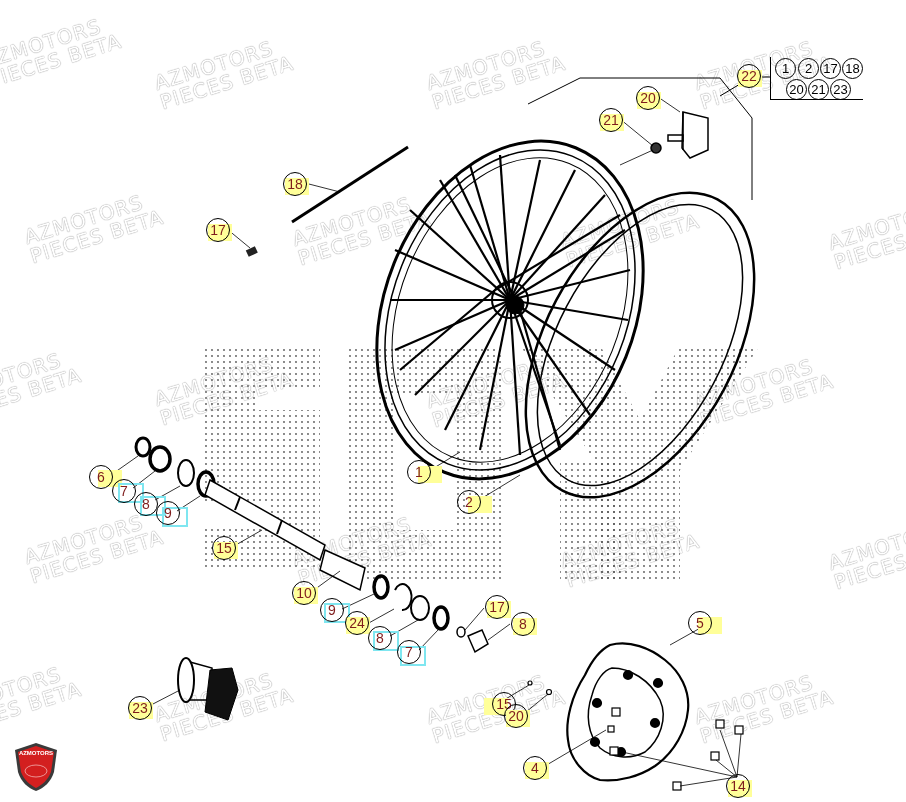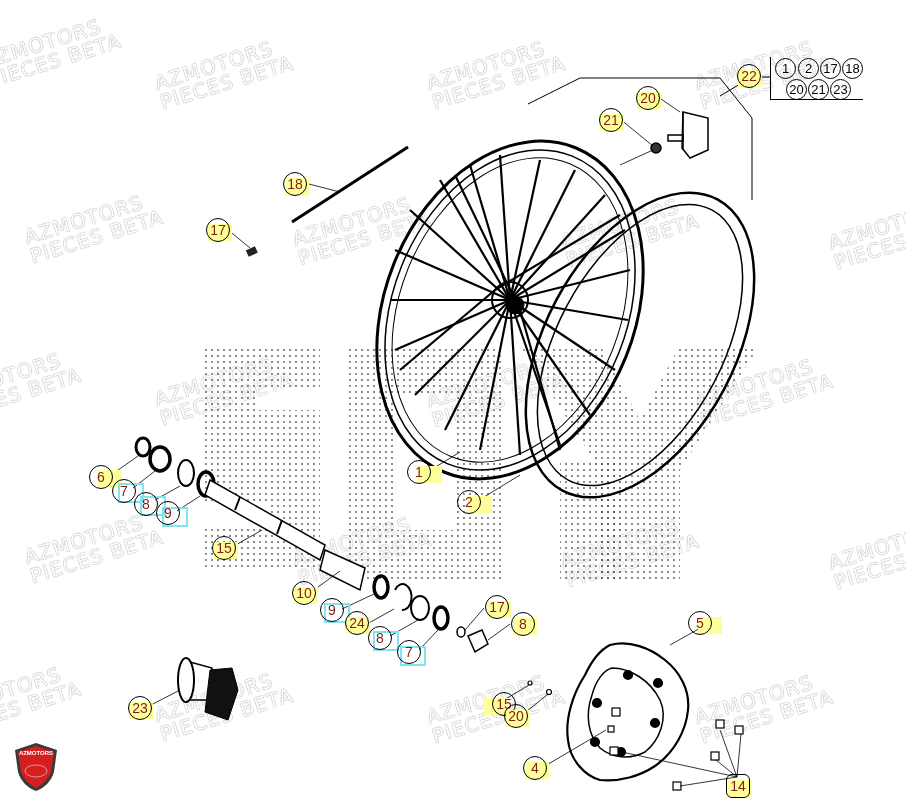--- a/index.html
+++ b/index.html
@@ -240,21 +240,21 @@
       <div class="callout" style="left:345px;top:611px;">24</div>
     <div class="hl cyan" style="left:373px;top:631px;"></div>
       <div class="callout" style="left:368px;top:626px;">8</div>
     <div class="hl cyan" style="left:400px;top:646px;"></div>
       <div class="callout" style="left:397px;top:640px;">7</div>
     <div class="hl yellow" style="left:487px;top:601px;"></div>
       <div class="callout" style="left:485px;top:595px;">17</div>
     <div class="hl yellow" style="left:513px;top:618px;"></div>
       <div class="callout" style="left:511px;top:612px;">8</div>
     <div class="hl yellow" style="left:728px;top:780px;"></div>
-      <div class="callout" style="left:726px;top:774px;border-radius:6px;">14</div>
+      <div class="callout" style="left:726px;top:774px;">14</div>
     <div class="hl yellow" style="left:484px;top:698px;"></div>
       <div class="callout" style="left:492px;top:692px;">15</div>
     <div class="hl yellow" style="left:525px;top:762px;"></div>
       <div class="callout" style="left:523px;top:756px;">4</div>
     <div class="hl yellow" style="left:208px;top:224px;"></div>
       <div class="callout" style="left:206px;top:218px;">17</div>
     <div class="hl yellow" style="left:285px;top:178px;"></div>
       <div class="callout" style="left:283px;top:172px;">18</div>
     <div class="hl yellow" style="left:506px;top:710px;"></div>
       <div class="callout" style="left:504px;top:704px;">20</div>

